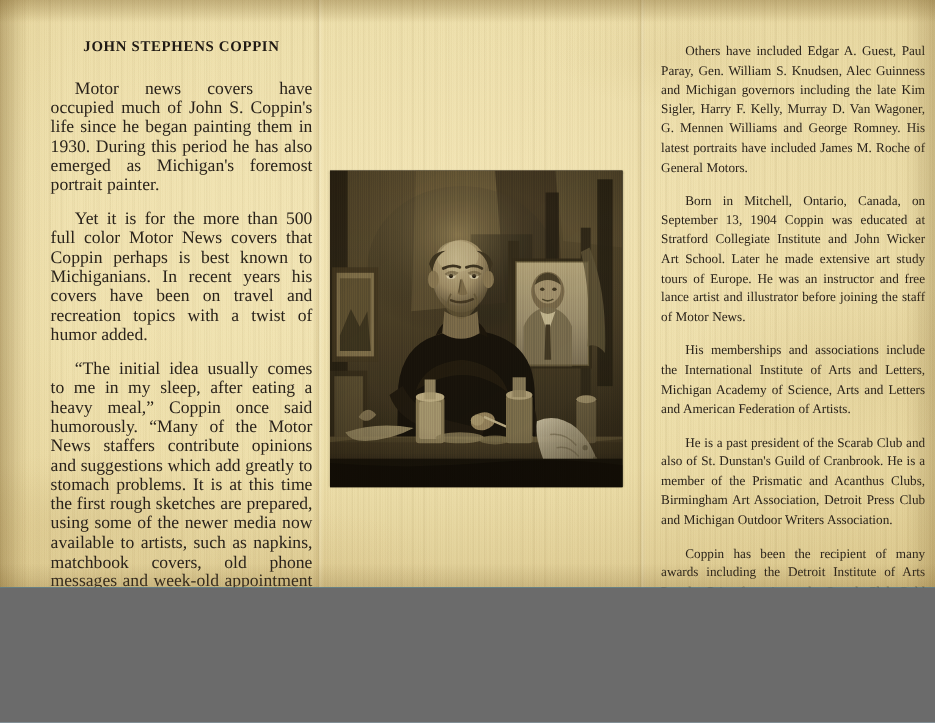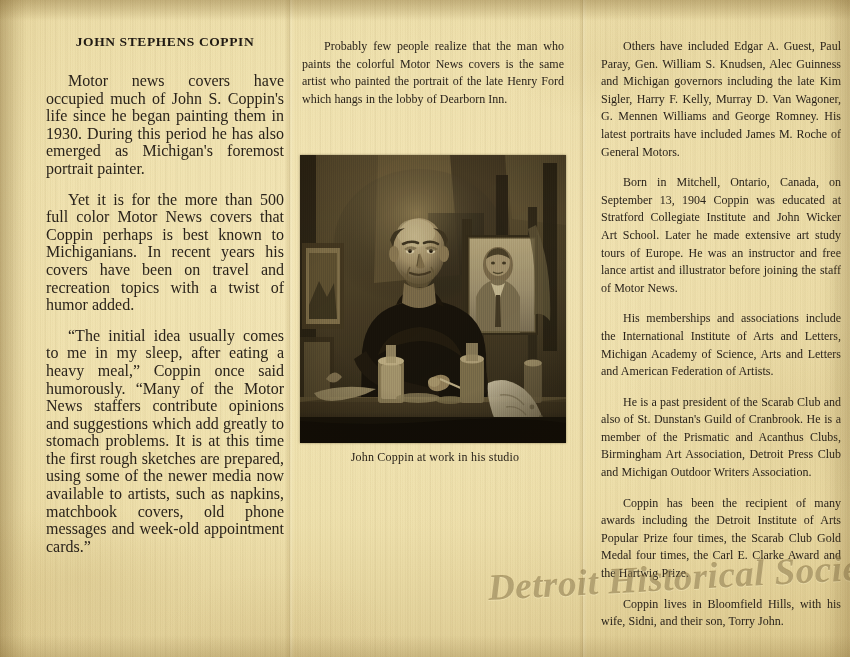--- a/index.html
+++ b/index.html
@@ -4,21 +4,21 @@
 <title>John Stephens Coppin Brochure Scan</title>
 <style>
   html, body {
     margin: 0;
     padding: 0;
     background: #6b6b6b;
   }
   #scan {
     position: relative;
     width: 850px;
-    height: 657px;
+    height: 534px;
     overflow: hidden;
     background: #0ea5e9;
     font-family: "Liberation Serif", "DejaVu Serif", serif;
   }
   
   .paper-base {
     position: absolute;
     inset: 0;
     background:
       radial-gradient(ellipse 130% 95% at 48% 42%,
@@ -234,23 +234,20 @@
   <div class="fold fold-b"></div>
 
   <div class="col col-left" style="top:34px;">
     <h1 class="doc-title">JOHN STEPHENS COPPIN</h1>
     <div style="height:22px"></div>
     <p class="para">Motor news covers have occupied much of John S. Coppin's life since he began painting them in 1930. During this period he has also emerged as Michigan's foremost portrait painter.</p>
     <p class="para">Yet it is for the more than 500 full color Motor News covers that Coppin perhaps is best known to Michiganians. In recent years his covers have been on travel and recreation topics with a twist of humor added.</p>
     <p class="para">“The initial idea usually comes to me in my sleep, after eating a heavy meal,” Coppin once said humorously. “Many of the Motor News staffers contribute opinions and suggestions which add greatly to stomach problems. It is at this time the first rough sketches are prepared, using some of the newer media now available to artists, such as napkins, matchbook covers, old phone messages and week-old appointment cards.”</p>
   </div>
 
-  <div class="col col-mid" style="top:38px;">
-    <p class="para">Probably few people realize that the man who paints the colorful Motor News covers is the same artist who painted the portrait of the late Henry Ford which hangs in the lobby of Dearborn Inn.</p>
-  </div>
 
   <div class="photo-wrap">
     <div class="photo">
       <svg viewBox="0 0 266 288" preserveAspectRatio="none" aria-hidden="true">
         <defs>
           <linearGradient id="wallG" x1="0" y1="0" x2="0" y2="1">
             <stop offset="0%" stop-color="#6a5c3c"></stop>
             <stop offset="45%" stop-color="#55492e"></stop>
             <stop offset="100%" stop-color="#352d1b"></stop>
           </linearGradient>
@@ -405,21 +402,20 @@
 
         <rect x="0" y="262" width="266" height="26" fill="#1a150b"></rect>
         <path d="M0 266 q70 6 140 0 q66 -6 126 2 L266 288 L0 288 Z" fill="#120e07"></path>
       </svg>
     </div>
     <div class="photo-tone"></div>
     <div class="photo-grain"></div>
     <div class="photo-vig"></div>
   </div>
 
-  <div class="caption">John Coppin at work in his studio</div>
 
 
   <div class="col col-right" style="top:38px;">
     <p class="para">Others have included Edgar A. Guest, Paul Paray, Gen. William S. Knudsen, Alec Guinness and Michigan governors including the late Kim Sigler, Harry F. Kelly, Murray D. Van Wagoner, G. Mennen Williams and George Romney. His latest portraits have included James M. Roche of General Motors.</p>
     <p class="para">Born in Mitchell, Ontario, Canada, on September 13, 1904 Coppin was educated at Stratford Collegiate Institute and John Wicker Art School. Later he made extensive art study tours of Europe. He was an instructor and free lance artist and illustrator before joining the staff of Motor News.</p>
     <p class="para">His memberships and associations include the International Institute of Arts and Letters, Michigan Academy of Science, Arts and Letters and American Federation of Artists.</p>
     <p class="para">He is a past president of the Scarab Club and also of St. Dunstan's Guild of Cranbrook. He is a member of the Prismatic and Acanthus Clubs, Birmingham Art Association, Detroit Press Club and Michigan Outdoor Writers Association.</p>
     <p class="para">Coppin has been the recipient of many awards including the Detroit Institute of Arts Popular Prize four times, the Scarab Club Gold Medal four times, the Carl E. Clarke Award and the Hartwig Prize.</p>
     <p class="para">Coppin lives in Bloomfield Hills, with his wife, Sidni, and their son, Torry John.</p>
   </div>

